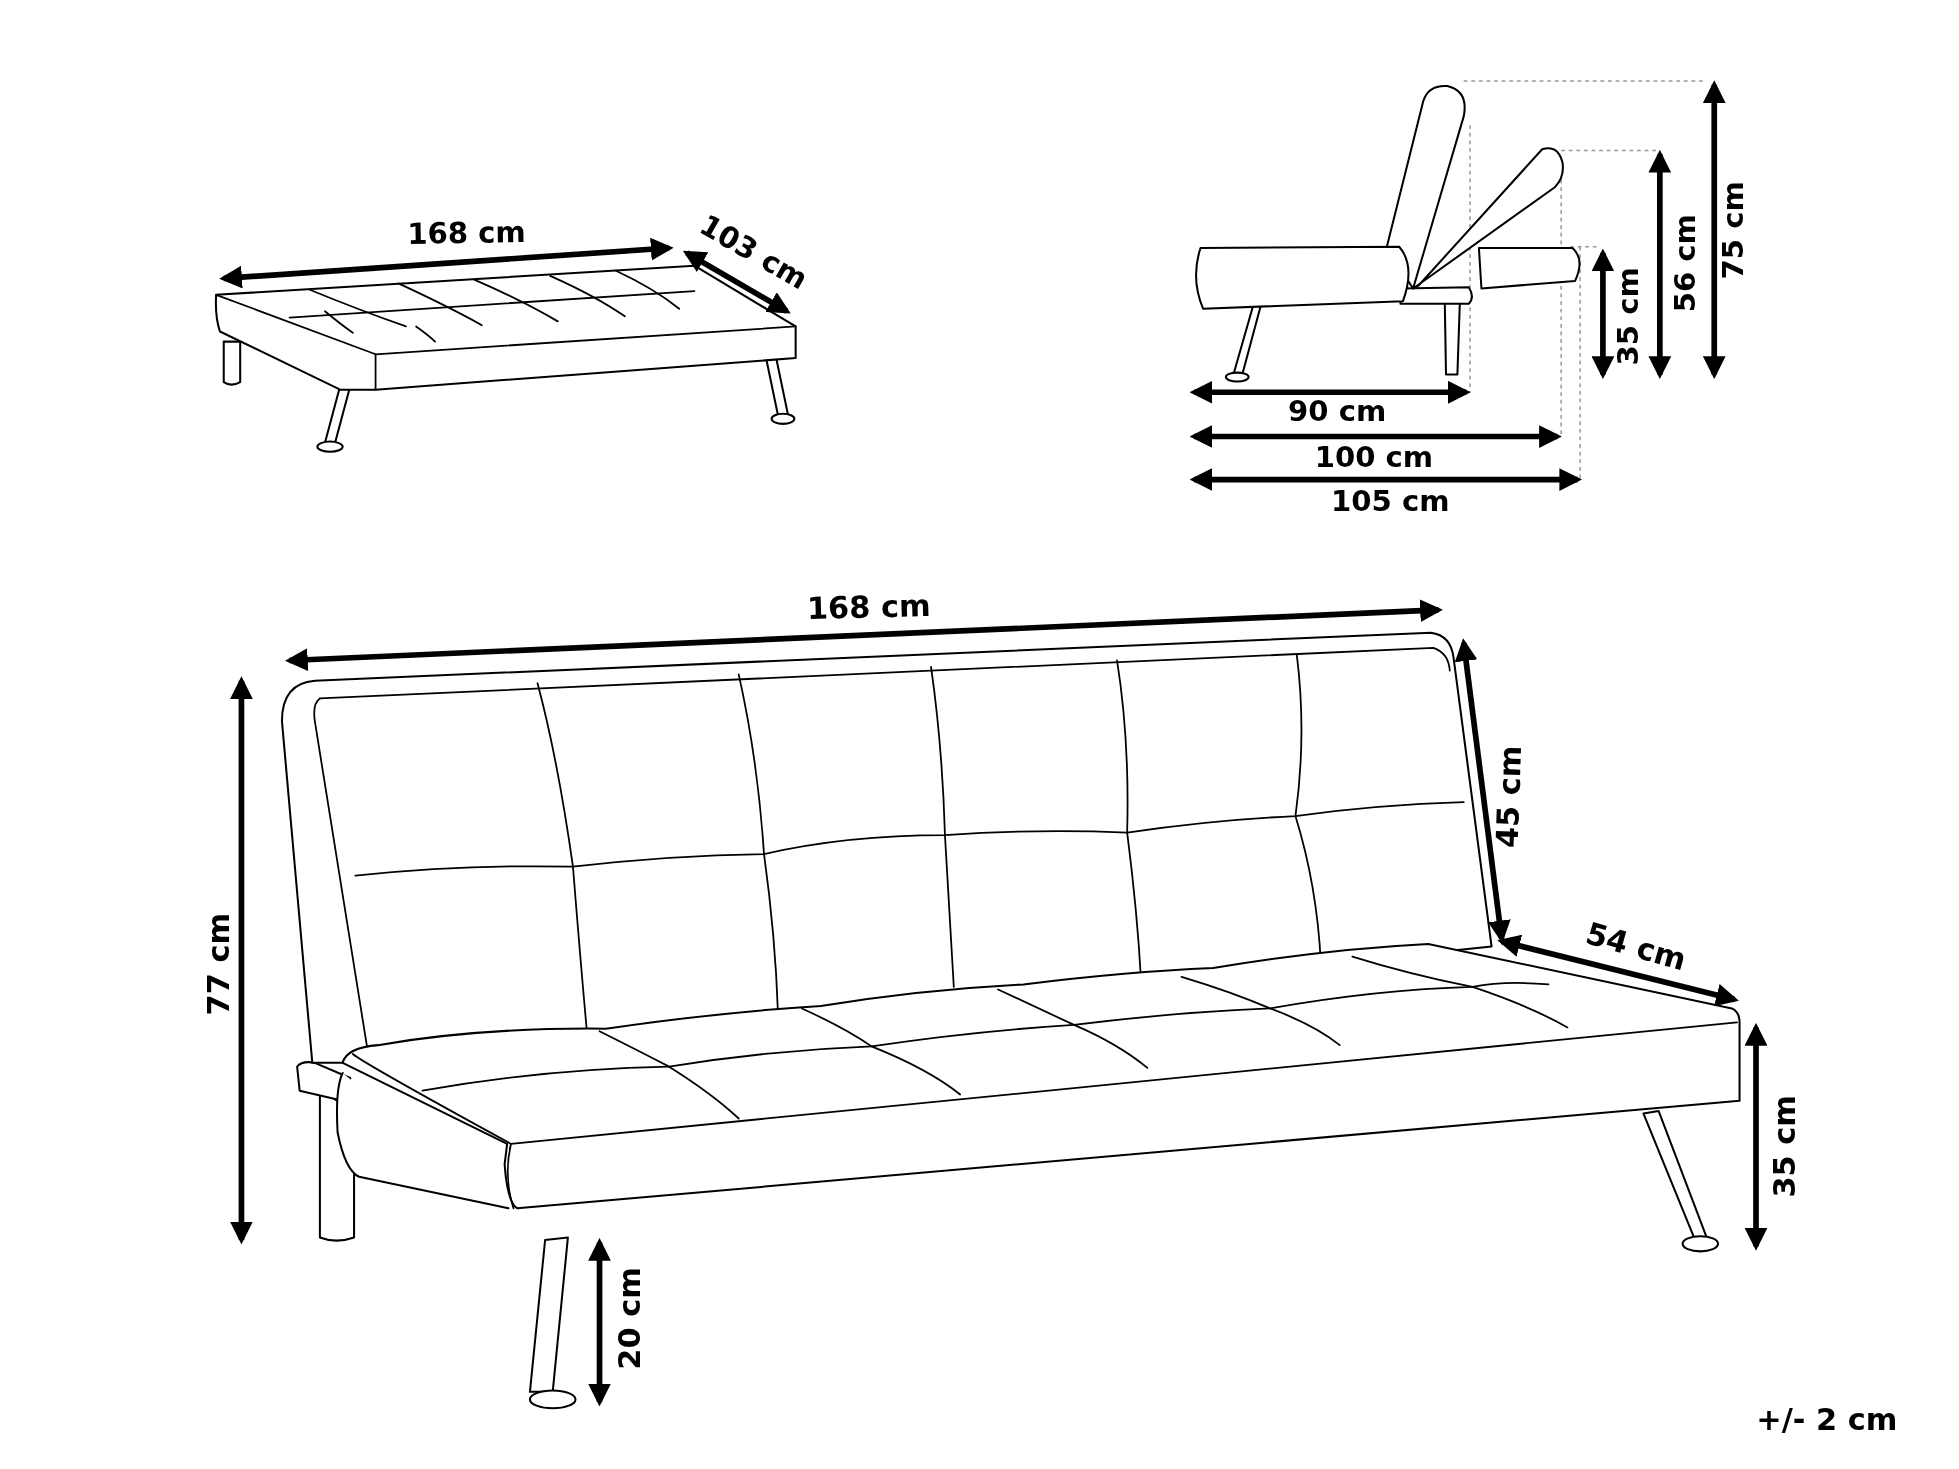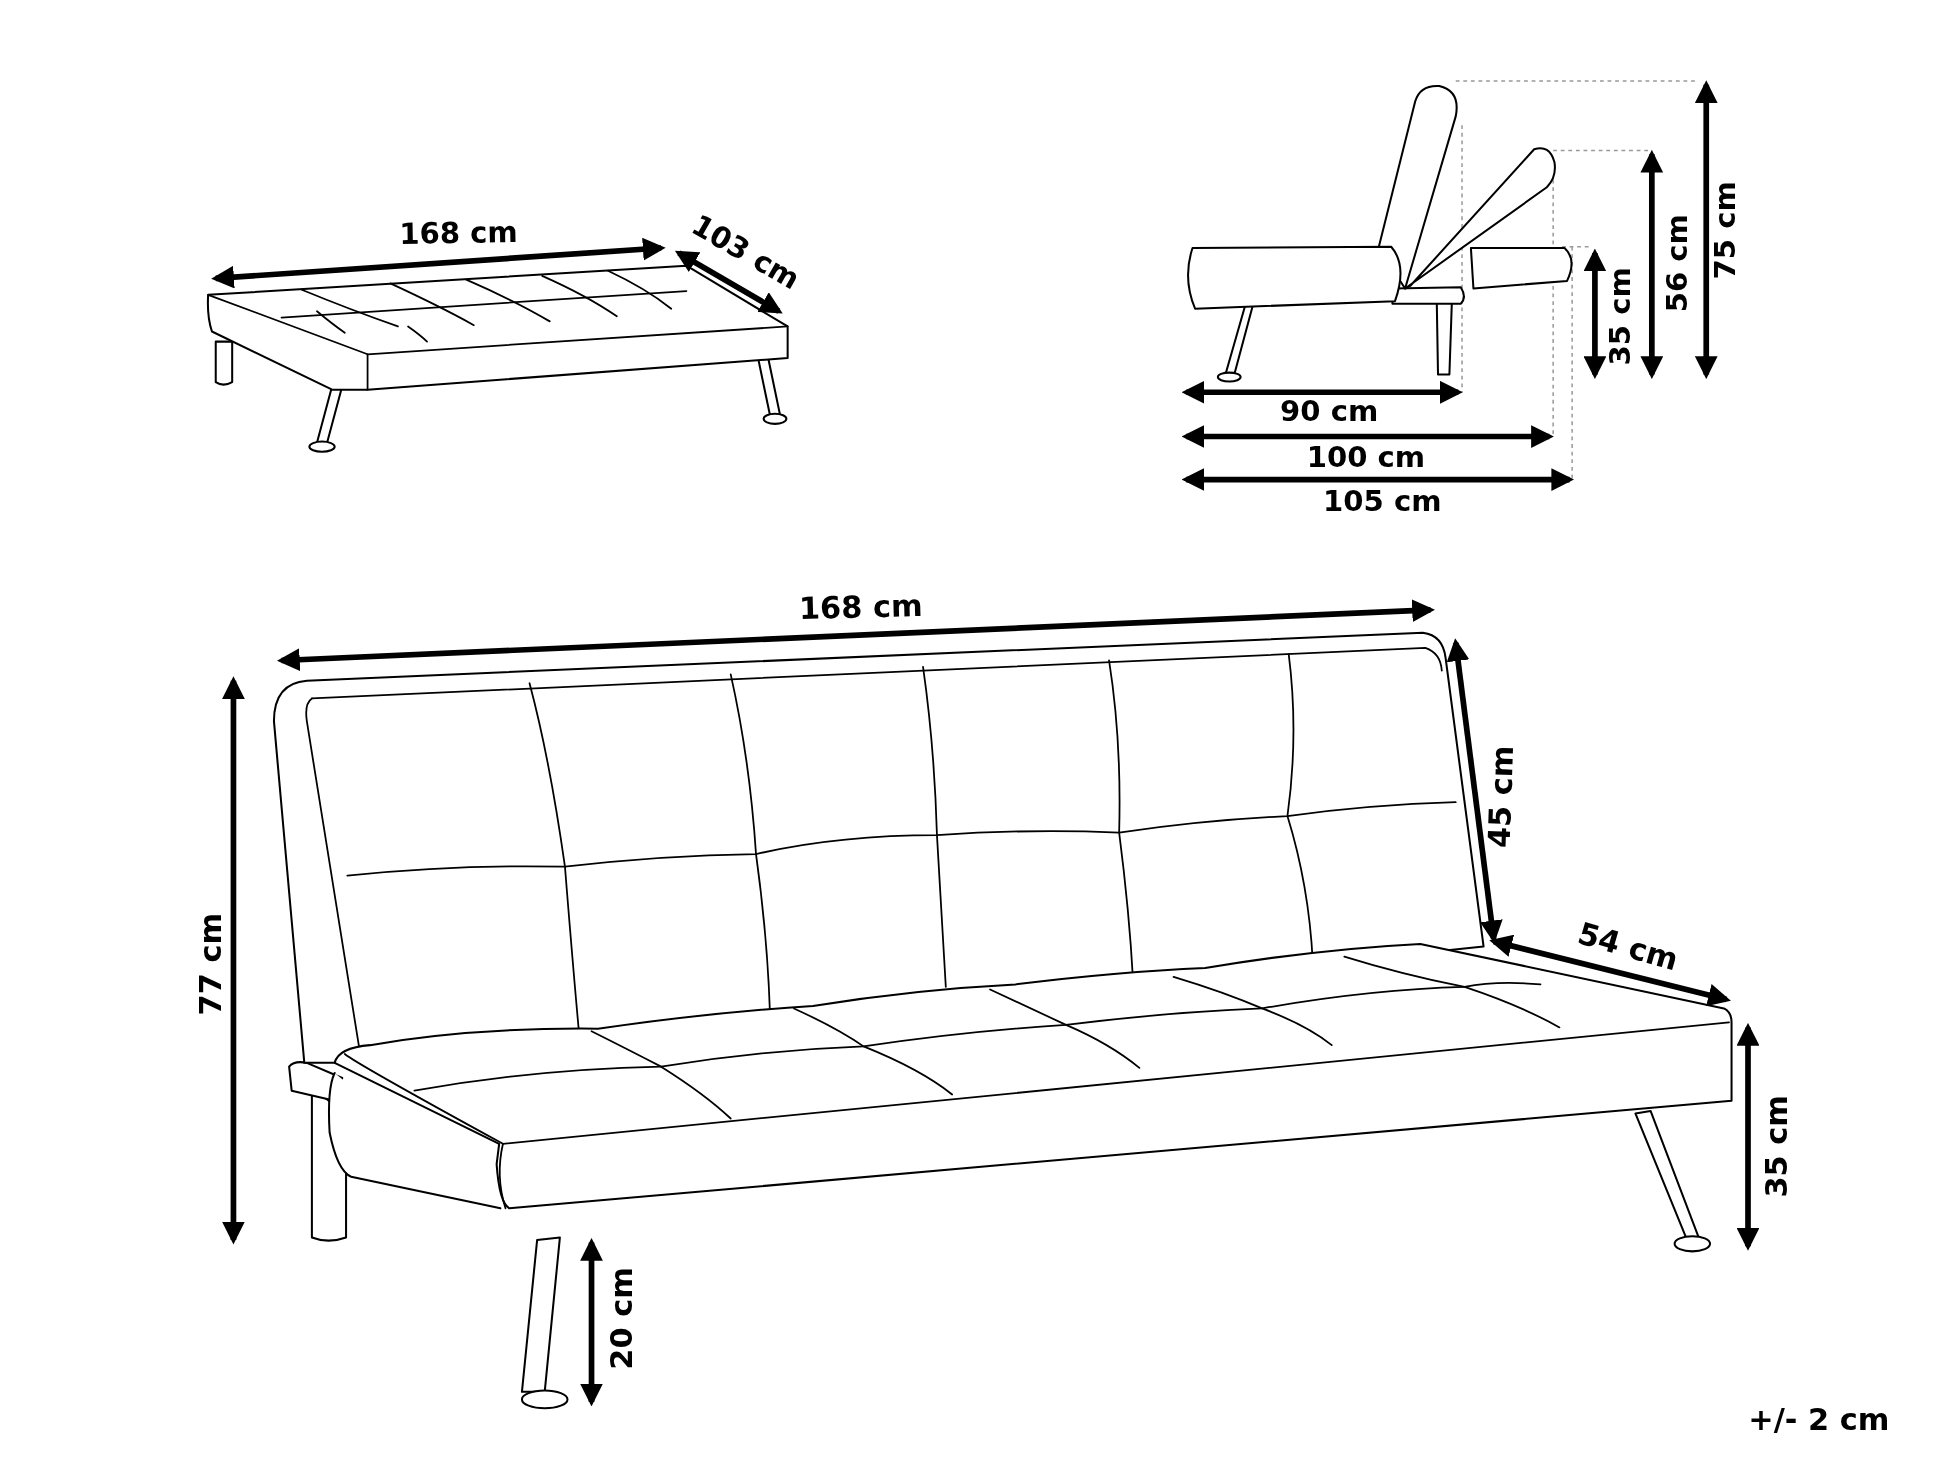--- a/index.html
+++ b/index.html
@@ -1,17 +1,17 @@
 <!DOCTYPE html>
 <html><head>
 <meta charset="utf-8">
 <style>
   html,body{margin:0;padding:0;background:#ffffff;}
   body{width:1959px;height:1469px;overflow:hidden;}
-  #stage{position:absolute;left:3px;top:0;width:1812px;height:1469px;}
+  #stage{position:absolute;left:11px;top:0;width:1812px;height:1469px;}
   svg{display:block;}
   .ol{fill:#ffffff;stroke:#000;stroke-width:1.6;stroke-linejoin:round;stroke-linecap:round;}
   .ln{fill:none;stroke:#000;stroke-width:1.4;stroke-linecap:round;stroke-linejoin:round;}
   .dim{stroke:#000;stroke-width:4.5;fill:none;}
   .dot{stroke:#999;stroke-width:1.2;stroke-dasharray:3 3;fill:none;}
   .lbl{font-family:"DejaVu Sans","Liberation Sans",sans-serif;font-weight:bold;font-size:23px;fill:#000;}
   .lbl-big{font-family:"DejaVu Sans","Liberation Sans",sans-serif;font-weight:bold;font-size:24px;fill:#000;}
 </style>
 </head>
 <body>

